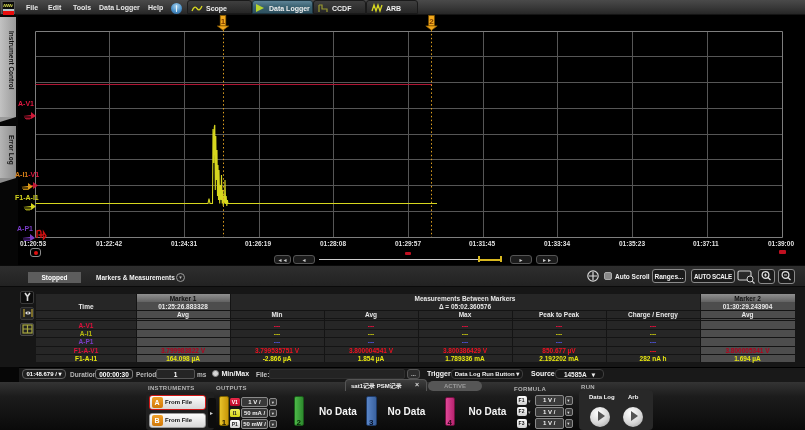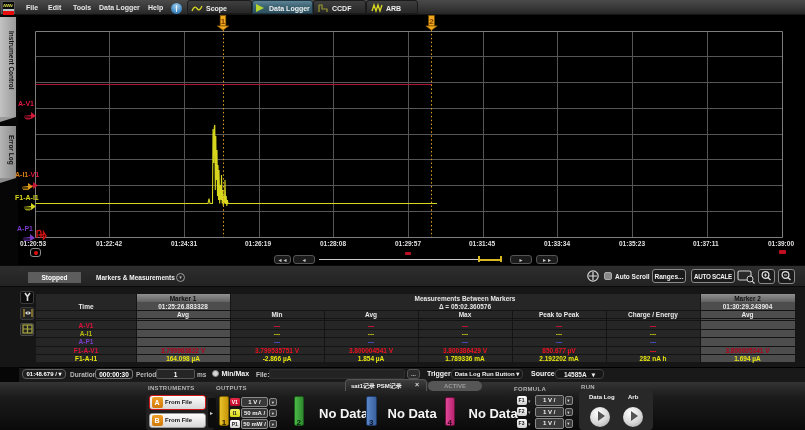--- a/index.html
+++ b/index.html
@@ -4,21 +4,21 @@
 <style>
 * { margin:0; padding:0; box-sizing:border-box; }
 html,body { width:805px; height:430px; background:#0d0d0d; font-family:"Liberation Sans",sans-serif; overflow:hidden; }
 .ab { position:absolute; }
 #app { position:relative; width:805px; height:430px; }
 .menu { color:#e8e8e8; font-size:7px; font-weight:bold; top:4px; }
 .tab { top:0; height:14px; border-radius:3px 3px 0 0; background:linear-gradient(#3f3f3f,#262626); border:1px solid #1a1a1a; color:#efefef; font-size:7px; font-weight:bold; }
 .vtab { left:0; width:16px; background:linear-gradient(90deg,#c2c2c2,#9a9a9a); color:#111; font-size:6.5px; font-weight:bold; border-radius:0 0 0 0; }
 .vtab span { position:absolute; left:4px; top:14px; transform-origin:0 0; transform:rotate(90deg) translate(0,-11px); white-space:nowrap; }
 .btn { background:#1b1b1b; border:1px solid #8a8a8a; border-radius:3px; color:#f0f0f0; font-weight:bold; text-align:center; white-space:nowrap; overflow:hidden; }
-.nd { color:#f5f5f5; font-size:13px; font-weight:bold; }
+.nd { color:#f5f5f5; font-size:10px; font-weight:bold; }
 .hdr6 { color:#b4b4b4; font-size:6px; font-weight:bold; letter-spacing:0.3px; }
 </style>
 </head>
 <body>
 <div id="app">
 
 <div class="ab" style="left:0;top:0;width:805px;height:15px;background:linear-gradient(#4a4a4a,#383838 55%,#262626);border-bottom:1px solid #141414;"></div>
 
 <div class="ab" style="left:1px;top:1px;width:14px;height:13px;background:#3a3a3a;border:1px solid #555;">
   <div class="ab" style="left:1px;top:0px;width:11px;height:7px;background:#0a0a0a;"></div>

